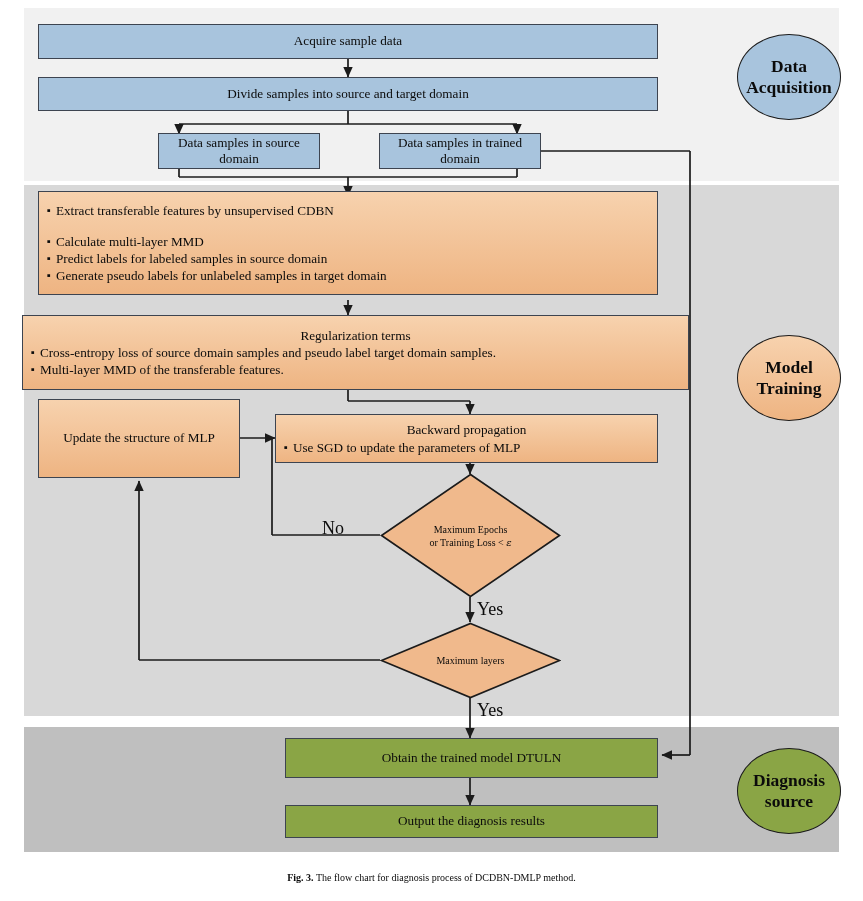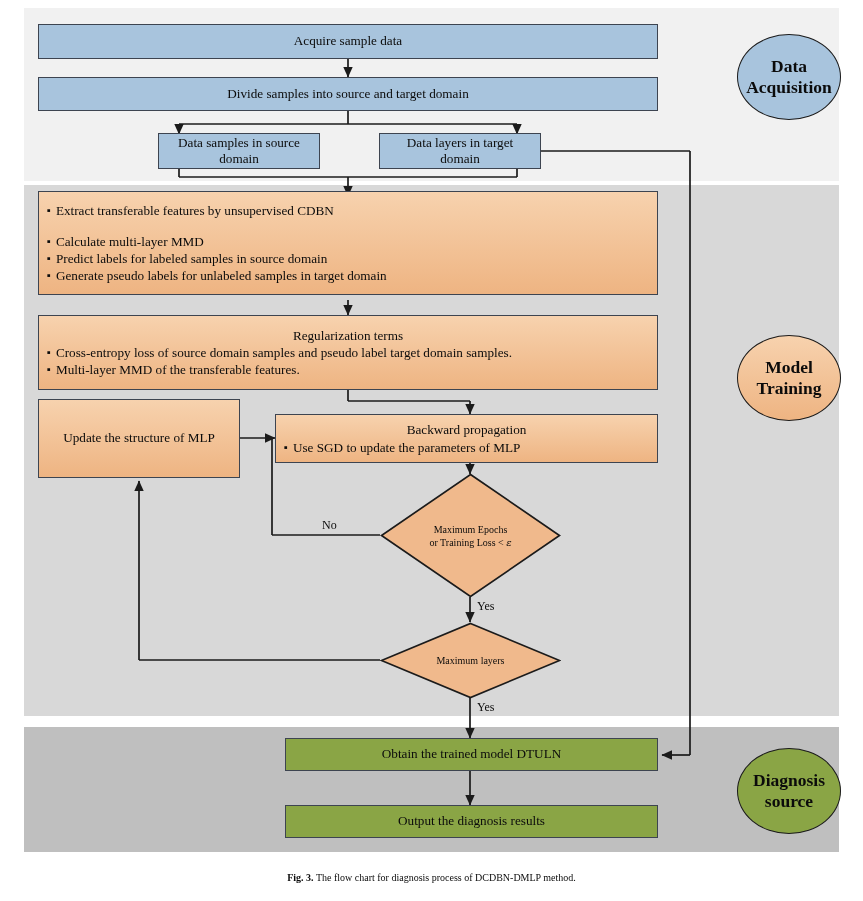--- a/index.html
+++ b/index.html
@@ -107,21 +107,21 @@
   
   #edges {
     position: absolute;
     left: 0; top: 0;
     width: 863px;
     height: 901px;
     pointer-events: none;
   }
   .edge-label {
     position: absolute;
-    font-size: 12px;
+    font-size: 18px;
     color: #0b0b0b;
   }
 
   #caption {
     position: absolute;
     left: 0;
     top: 872px;
     width: 863px;
     text-align: center;
     font-size: 10px;
@@ -206,34 +206,34 @@
 
   <div class="node blue" style="left:38px; top:77px; width:620px; height:34px;">
     <span>Divide samples into source and target domain</span>
   </div>
 
   <div class="node blue" style="left:158px; top:133px; width:162px; height:36px;">
     <span>Data samples in source domain</span>
   </div>
 
   <div class="node blue" style="left:379px; top:133px; width:162px; height:36px;">
-    <span>Data layers in target domain</span>
+    <span>Data samples in trained domain</span>
   </div>
 
   <div class="node orange left-align" style="left:38px; top:191px; width:620px; height:104px;">
     <div class="lines">
       <span class="bullet">Extract transferable features by unsupervised CDBN</span>
       <span class="spacer"></span>
       <span class="bullet">Calculate multi-layer MMD</span>
       <span class="bullet">Predict labels for labeled samples in source domain</span>
       <span class="bullet">Generate pseudo labels for unlabeled samples in target domain</span>
     </div>
   </div>
 
-  <div class="node orange left-align" style="left:38px; top:315px; width:620px; height:75px;">
+  <div class="node orange left-align" style="left:22px; top:315px; width:667px; height:75px;">
     <div class="lines">
       <span class="plain centered">Regularization terms</span>
       <span class="bullet">Cross-entropy loss of source domain samples and pseudo label target domain samples.</span>
       <span class="bullet">Multi-layer MMD of the transferable features.</span>
     </div>
   </div>
 
   <div class="node orange" style="left:38px; top:399px; width:202px; height:79px;">
     <span>Update the structure of MLP</span>
   </div>
@@ -257,21 +257,21 @@
 
   <div class="diamond-wrap" style="left:380px; top:622px; width:181px; height:77px;">
     <svg width="181" height="77" viewBox="0 0 181 77">
       <polygon points="90.5,1.5 179.5,38.5 90.5,75.5 1.5,38.5" fill="#f0b98c" stroke="#1b1b1b" stroke-width="1.7"></polygon>
     </svg>
     <div class="diamond-label">
       <span>Maximum layers</span>
     </div>
   </div>
 
-  <div class="node green" style="left:285px; top:738px; width:373px; height:33px;">
+  <div class="node green" style="left:285px; top:738px; width:373px; height:40px;">
     <span>Obtain the trained model DTULN</span>
   </div>
 
   <div class="node green" style="left:285px; top:805px; width:373px; height:33px;">
     <span>Output the diagnosis results</span>
   </div>
 
   <span class="edge-label" style="left:322px; top:518px;">No</span>
   <span class="edge-label" style="left:477px; top:599px;">Yes</span>
   <span class="edge-label" style="left:477px; top:700px;">Yes</span>

